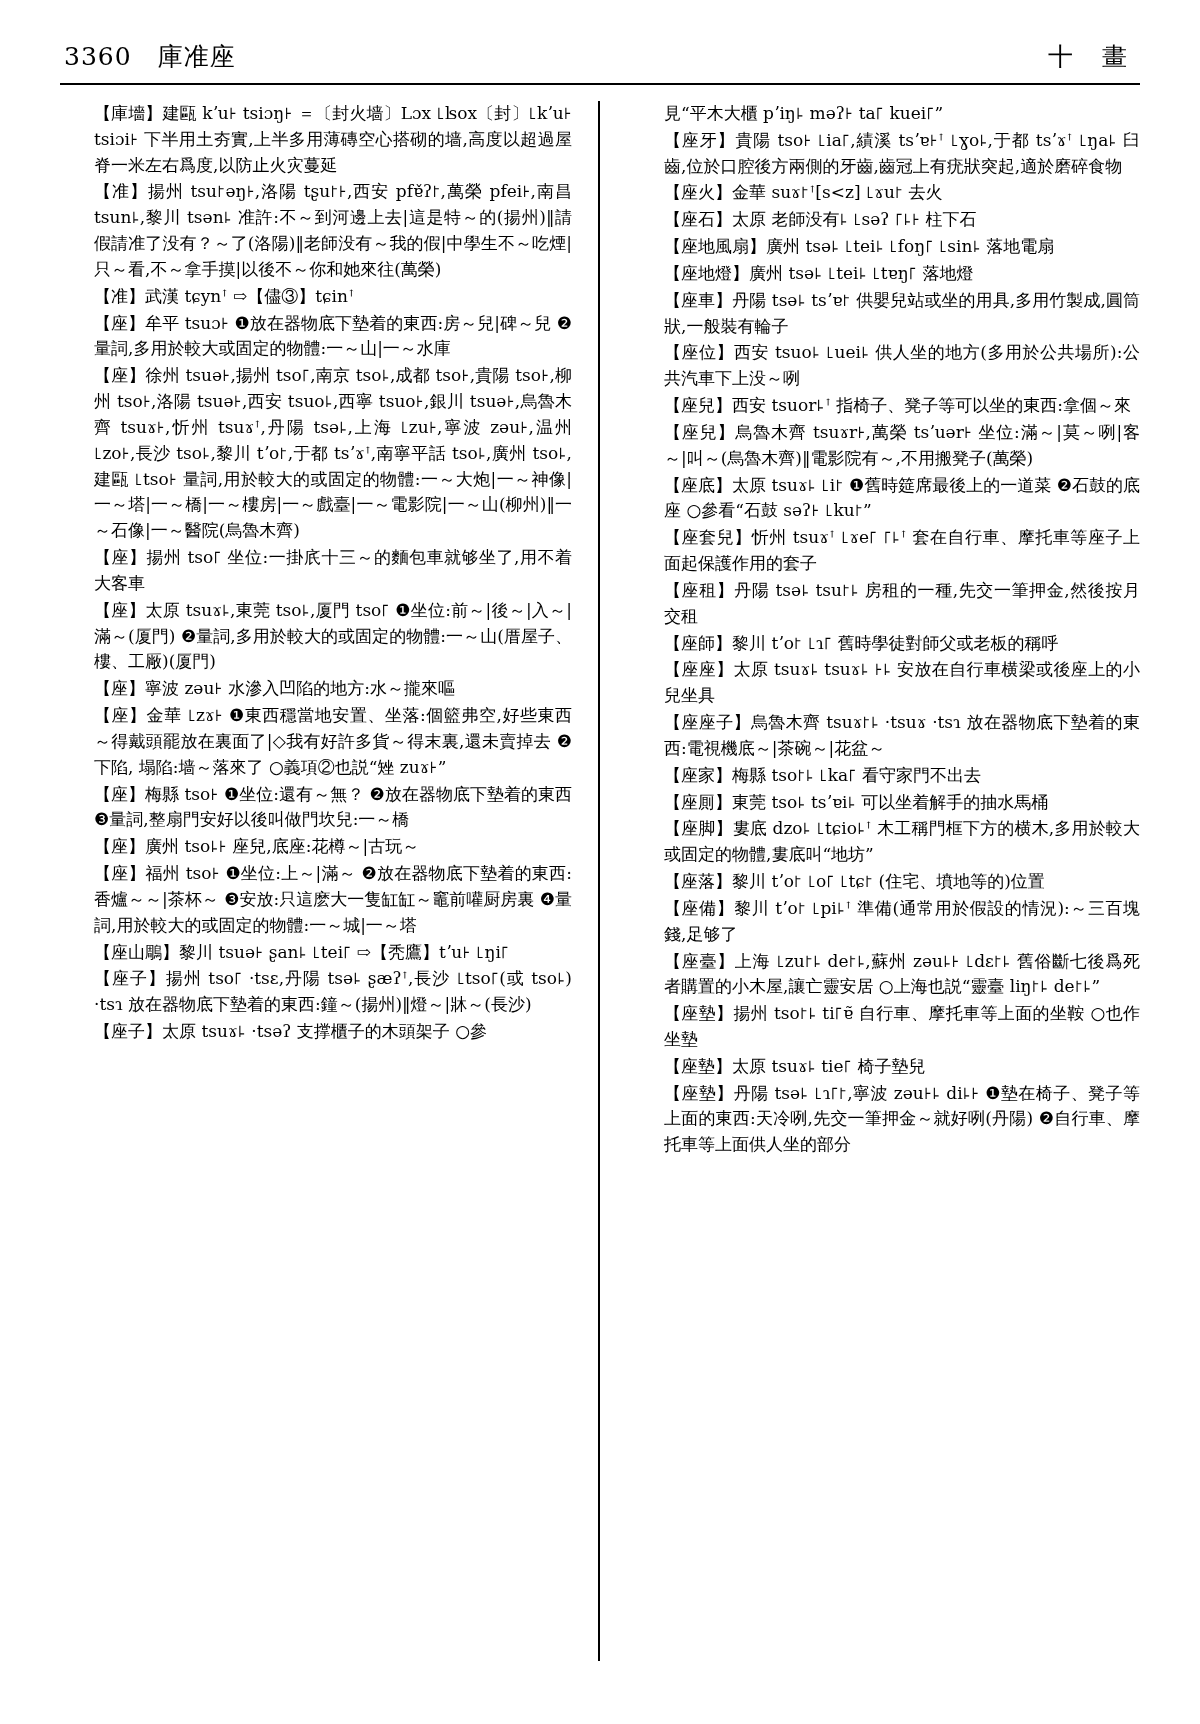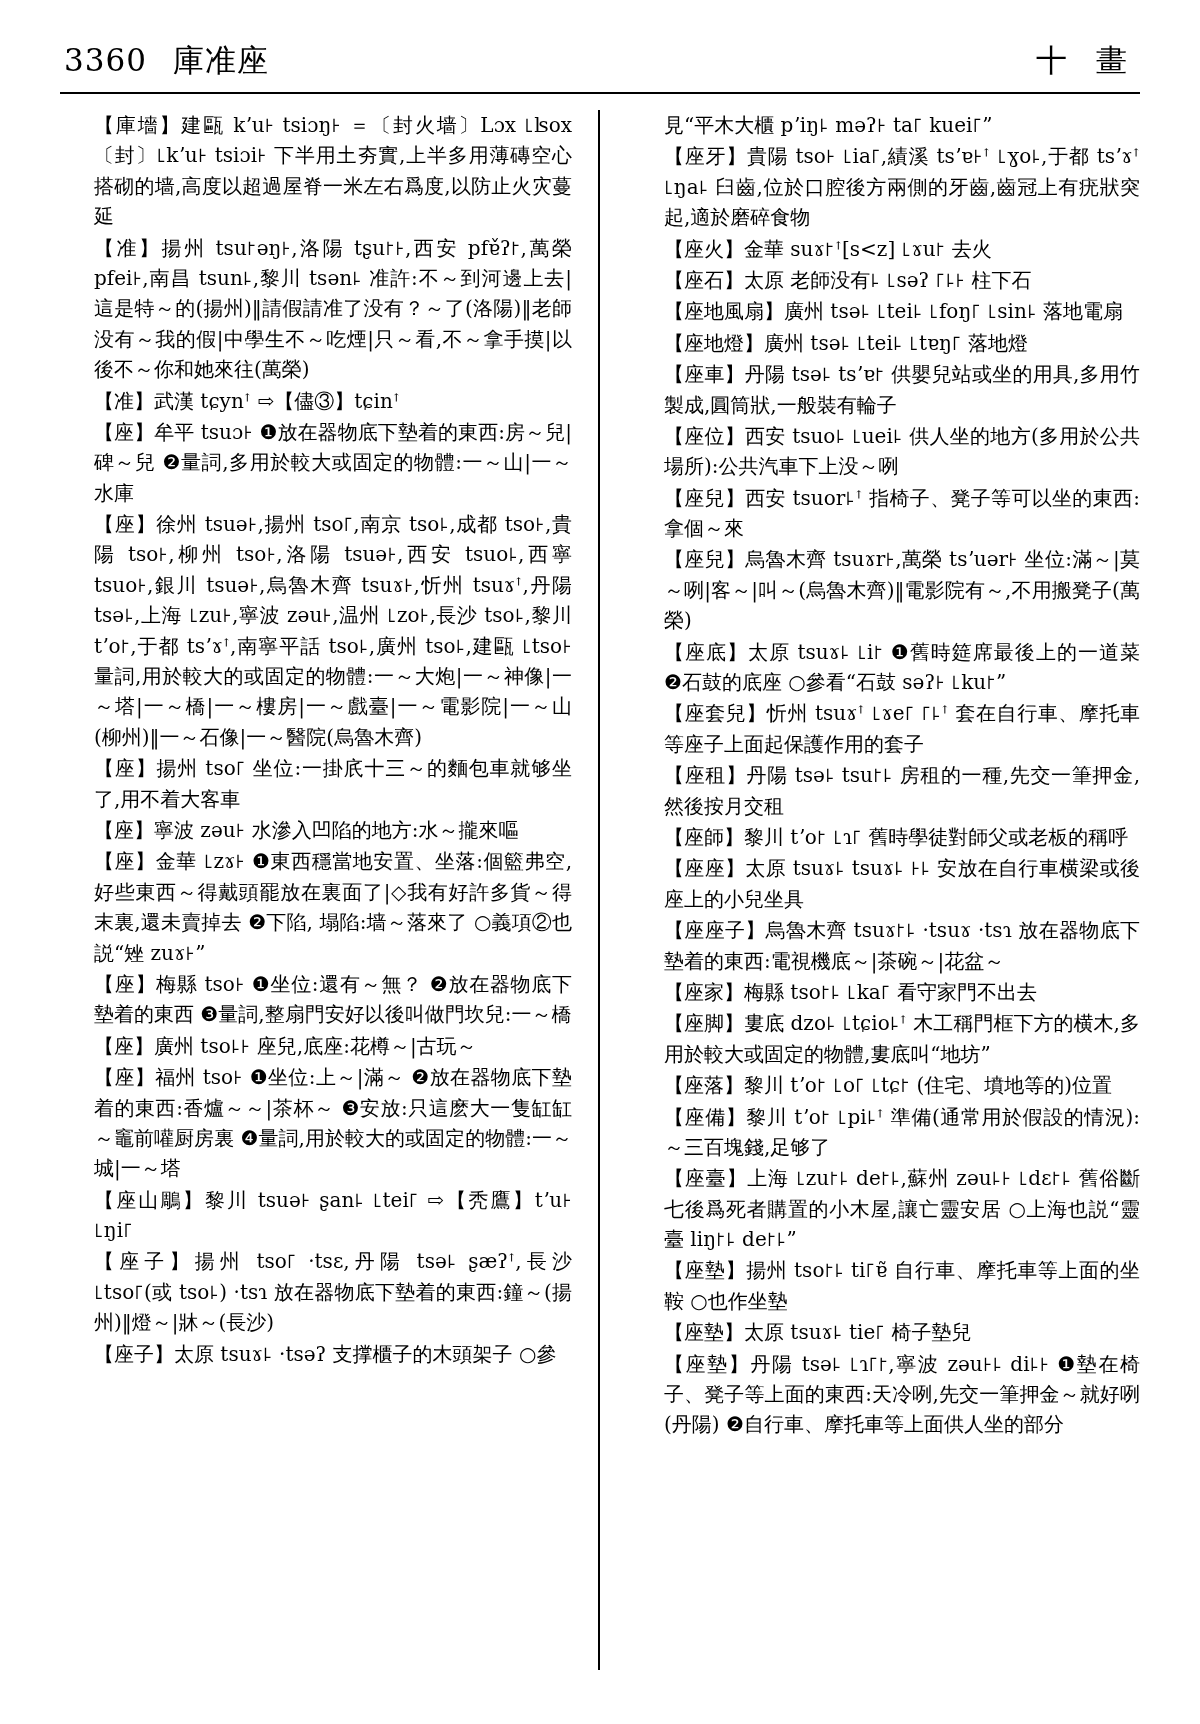--- a/index.html
+++ b/index.html
@@ -20,21 +20,21 @@
     width: 1200px;
     height: 1724px;
     box-sizing: border-box;
     padding: 40px 60px 20px 60px;
   }
   
   .header {
     display: flex;
     align-items: baseline;
     justify-content: space-between;
-    font-size: 31px;
+    font-size: 25px;
     letter-spacing: 1px;
     padding: 0 4px 10px 4px;
   }
   .header-left {
     display: flex;
     align-items: baseline;
     gap: 26px;
   }
   .header-right {
     display: flex;
@@ -49,21 +49,21 @@
   
   .columns {
     display: flex;
     gap: 0;
     position: relative;
     height: 1560px;
   }
   .col {
     width: 50%;
     box-sizing: border-box;
-    font-size: 20px;
+    font-size: 17px;
     line-height: 1.52;
   }
   .col-left {
     padding-right: 26px;
     border-right: 2px solid #000;
   }
   .col-right {
     padding-left: 30px;
   }
   .entry {
@@ -97,20 +97,21 @@
 
   <div class="columns">
 
     <div class="col col-left">
       <p class="entry">【庫墻】建甌  kʼu꜔ tsiɔŋ꜔ ＝〔封火墙〕Lɔx ꜖ʪox〔封〕꜖kʼu꜔ tsiɔi꜔ 下半用土夯實,上半多用薄磚空心搭砌的墙,高度以超過屋脊一米左右爲度,以防止火灾蔓延</p>
       <p class="entry">【准】揚州 tsu꜓əŋ꜔,洛陽 tʂu꜓꜔,西安 pfɐ̌ʔ꜓,萬榮 pfei꜔,南昌 tsun꜕,黎川 tsən꜕ 准許:不～到河邊上去|這是特～的(揚州)‖請假請准了没有？～了(洛陽)‖老師没有～我的假|中學生不～吃煙|只～看,不～拿手摸|以後不～你和她來往(萬榮)</p>
       <p class="entry">【准】武漢 tɕynꜛ ⇨【儘③】tɕinꜛ</p>
       <p class="entry">【座】牟平 tsuɔ꜔ ❶放在器物底下墊着的東西:房～兒|碑～兒 ❷量詞,多用於較大或固定的物體:一～山|一～水庫</p>
       <p class="entry">【座】徐州 tsuə꜔,揚州 tso꜒,南京 tso꜕,成都 tso꜔,貴陽 tso꜔,柳州 tso꜔,洛陽 tsuə꜔,西安 tsuo꜕,西寧 tsuo꜔,銀川 tsuə꜔,烏魯木齊 tsuɤ꜔,忻州 tsuɤꜛ,丹陽 tsə꜕,上海 ꜖zu꜔,寧波 zəu꜔,温州 ꜖zo꜔,長沙 tso꜕,黎川 tʼo꜓,于都 tsʼɤꜛ,南寧平話 tso꜕,廣州 tso꜕,建甌 ꜖tso꜔ 量詞,用於較大的或固定的物體:一～大炮|一～神像|一～塔|一～橋|一～樓房|一～戲臺|一～電影院|一～山(柳州)‖一～石像|一～醫院(烏魯木齊)</p>
       <p class="entry">【座】揚州 tso꜒ 坐位:一掛㡳十三～的麵包車就够坐了,用不着大客車</p>
+      <p class="entry">【座】太原 tsuɤ꜕,東莞 tso꜕,厦門 tso꜒ ❶坐位:前～|後～|入～|滿～(厦門) ❷量詞,多用於較大的或固定的物體:一～山(厝屋子、樓、工厰)(厦門)</p>
       <p class="entry">【座】寧波 zəu꜔ 水滲入凹陷的地方:水～攏來嘔</p>
       <p class="entry">【座】金華 ꜖zɤ꜔ ❶東西穩當地安置、坐落:個籃弗空,好些東西～得戴頭罷放在裏面了|◇我有好許多貨～得末裏,還未賣掉去 ❷下陷, 塌陷:墙～落來了 ○義項②也説“矬 zuɤ꜔”</p>
       <p class="entry">【座】梅縣 tso꜔ ❶坐位:還有～無？ ❷放在器物底下墊着的東西 ❸量詞,整扇門安好以後叫做門坎兒:一～橋</p>
       <p class="entry">【座】廣州 tso꜕꜔ 座兒,底座:花樽～|古玩～</p>
       <p class="entry">【座】福州 tso꜔ ❶坐位:上～|滿～ ❷放在器物底下墊着的東西:香爐～～|茶杯～ ❸安放:只這麽大一隻缸缸～竈前嚾厨房裏 ❹量詞,用於較大的或固定的物體:一～城|一～塔</p>
       <p class="entry">【座山鵰】黎川 tsuə꜔ ʂan꜕ ꜖tei꜒ ⇨【秃鷹】tʼu꜔ ꜖ŋi꜒</p>
       <p class="entry">【座子】揚州 tso꜒ ·tsɛ,丹陽 tsə꜕ ʂæʔꜛ,長沙 ꜖tso꜒(或 tso꜕) ·tsɿ 放在器物底下墊着的東西:鐘～(揚州)‖燈～|牀～(長沙)</p>
       <p class="entry">【座子】太原 tsuɤ꜕ ·tsəʔ 支撑櫃子的木頭架子 ○參</p>
     </div>
 
@@ -125,20 +126,21 @@
       <p class="entry">【座位】西安 tsuo꜕ ꜖uei꜕ 供人坐的地方(多用於公共場所):公共汽車下上没～咧</p>
       <p class="entry">【座兒】西安 tsuor꜕ꜛ 指椅子、凳子等可以坐的東西:拿個～來</p>
       <p class="entry">【座兒】烏魯木齊 tsuɤr꜔,萬榮 tsʼuər꜔ 坐位:滿～|莫～咧|客～|叫～(烏魯木齊)‖電影院有～,不用搬凳子(萬榮)</p>
       <p class="entry">【座底】太原 tsuɤ꜕ ꜖i꜓ ❶舊時筵席最後上的一道菜 ❷石鼓的底座 ○參看“石鼓 səʔ꜔ ꜖ku꜓”</p>
       <p class="entry">【座套兒】忻州 tsuɤꜛ ꜖ɤe꜒ ꜒꜕ꜛ 套在自行車、摩托車等座子上面起保護作用的套子</p>
       <p class="entry">【座租】丹陽 tsə꜕ tsu꜓꜕ 房租的一種,先交一筆押金,然後按月交租</p>
       <p class="entry">【座師】黎川 tʼo꜓ ꜖ɿ꜒ 舊時學徒對師父或老板的稱呼</p>
       <p class="entry">【座座】太原 tsuɤ꜕ tsuɤ꜕ ꜔꜕ 安放在自行車横梁或後座上的小兒坐具</p>
       <p class="entry">【座座子】烏魯木齊 tsuɤ꜓꜕ ·tsuɤ ·tsɿ 放在器物底下墊着的東西:電視機底～|茶碗～|花盆～</p>
       <p class="entry">【座家】梅縣 tso꜓꜕ ꜖ka꜒ 看守家門不出去</p>
+      <p class="entry">【座厠】東莞 tso꜕ tsʼɐi꜕ 可以坐着解手的抽水馬桶</p>
       <p class="entry">【座脚】婁底 dzo꜕ ꜖tɕio꜕ꜛ 木工稱門框下方的横木,多用於較大或固定的物體,婁底叫“地坊”</p>
       <p class="entry">【座落】黎川 tʼo꜓ ꜖o꜒ ꜖tɕ꜓ (住宅、墳地等的)位置</p>
       <p class="entry">【座備】黎川 tʼo꜓ ꜖pi꜕ꜛ 準備(通常用於假設的情況):～三百塊錢,足够了</p>
       <p class="entry">【座臺】上海 ꜖zu꜓꜕ de꜓꜕,蘇州 zəu꜕꜔ ꜖dɛ꜓꜕ 舊俗斷七後爲死者購置的小木屋,讓亡靈安居 ○上海也説“靈臺 liŋ꜓꜕ de꜓꜕”</p>
       <p class="entry">【座墊】揚州 tso꜓꜕ ti꜒ɐ̃ 自行車、摩托車等上面的坐鞍 ○也作坐墊</p>
       <p class="entry">【座墊】太原 tsuɤ꜕ tie꜒ 椅子墊兒</p>
       <p class="entry">【座墊】丹陽 tsə꜕ ꜖ɿ꜒꜓,寧波 zəu꜔꜕ di꜕꜔ ❶墊在椅子、凳子等上面的東西:天冷咧,先交一筆押金～就好咧(丹陽) ❷自行車、摩托車等上面供人坐的部分</p>
     </div>
 
   </div>

